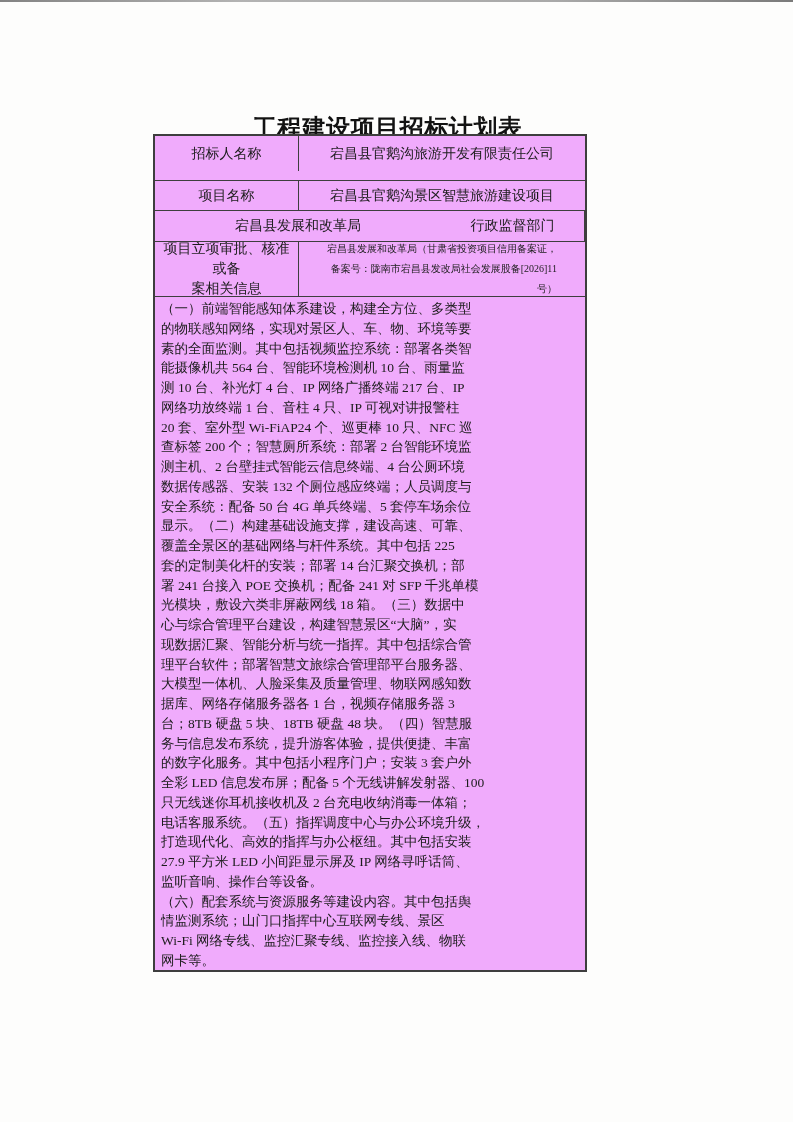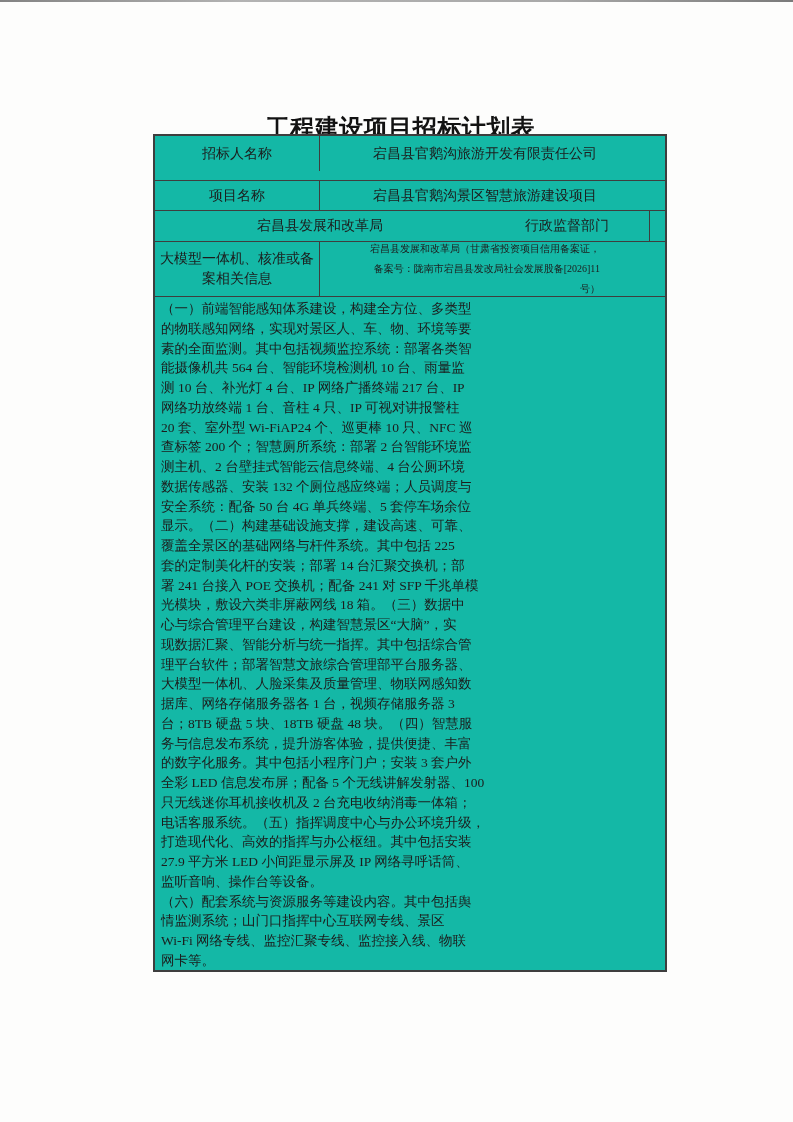--- a/index.html
+++ b/index.html
@@ -18,39 +18,39 @@
   
   .scan-edge {
     position: absolute;
     top: 0; left: 0;
     width: 793px; height: 2px;
     background: linear-gradient(to right, #5a5a5a 0%, #9a9a9a 30%, #8d8d8d 70%, #4f4f4f 100%);
     opacity: 0.75;
   }
   .doc-title {
     position: absolute;
-    left: 153px;
+    left: 140px;
     top: 97px;
     width: 495px;
     text-align: center;
     font-family: "Liberation Sans", "DejaVu Sans", sans-serif;
     font-weight: bold;
     font-size: 24px;
     line-height: 30px;
     color: #121212;
     letter-spacing: 0.5px;
   }
   .plan-table {
     position: absolute;
     left: 153px;
     top: 134px;
-    width: 514px;
+    width: 434px;
     box-sizing: border-box;
     border: 2px solid #3e3e3e;
-    background: #14b8a6;
+    background: #f0abfc;
   }
   .t-row {
     display: flex;
     align-items: stretch;
     box-sizing: border-box;
   }
   .t-row + .t-row {
     border-top: 1.5px solid #3e3e3e;
   }
   .row-1 { height: 35px; }
@@ -116,21 +116,21 @@
     <div class="cell label-cell">项目名称</div>
     <div class="cell value-cell">宕昌县官鹅沟景区智慧旅游建设项目</div>
   </div>
 
   <div class="t-row row-3">
     <div class="cell value-cell">宕昌县发展和改革局</div>
     <div class="cell label-cell">行政监督部门</div>
   </div>
 
   <div class="t-row row-4">
-    <div class="cell label-cell">大模型一体机、核准或备
+    <div class="cell label-cell">项目立项审批、核准或备
 案相关信息</div>
     <div class="cell value-cell">宕昌县发展和改革局（甘肃省投资项目信用备案证，
 备案号：陇南市宕昌县发改局社会发展股备[2026]11
 号）</div>
   </div>
 
   <div class="t-row row-5">
     <div class="cell value-cell">（一）前端智能感知体系建设，构建全方位、多类型
 的物联感知网络，实现对景区人、车、物、环境等要
 素的全面监测。其中包括视频监控系统：部署各类智

